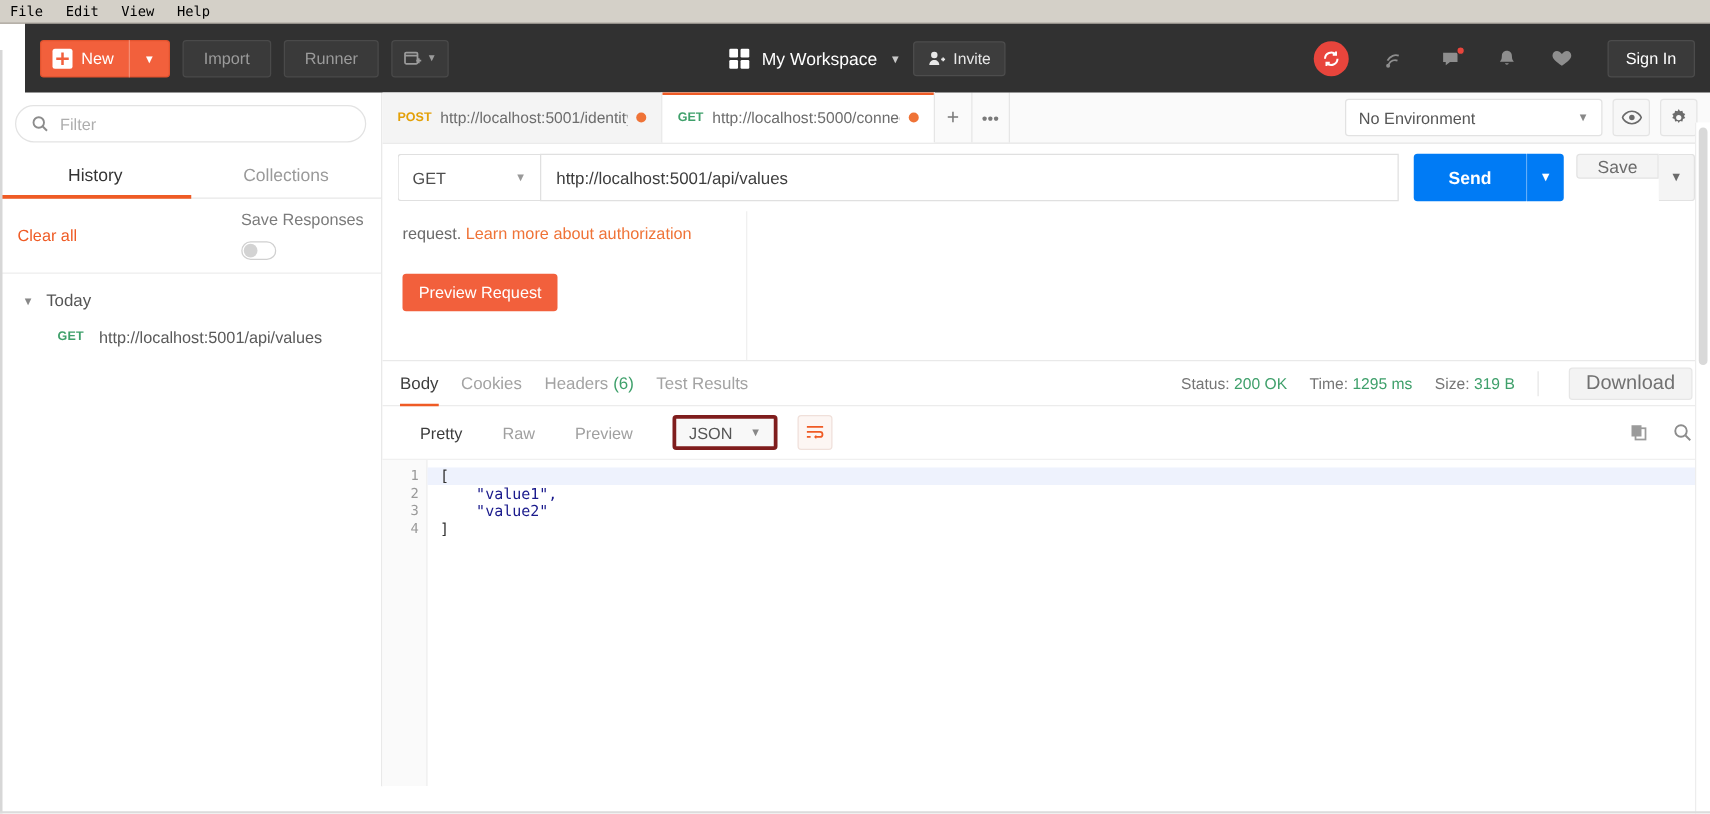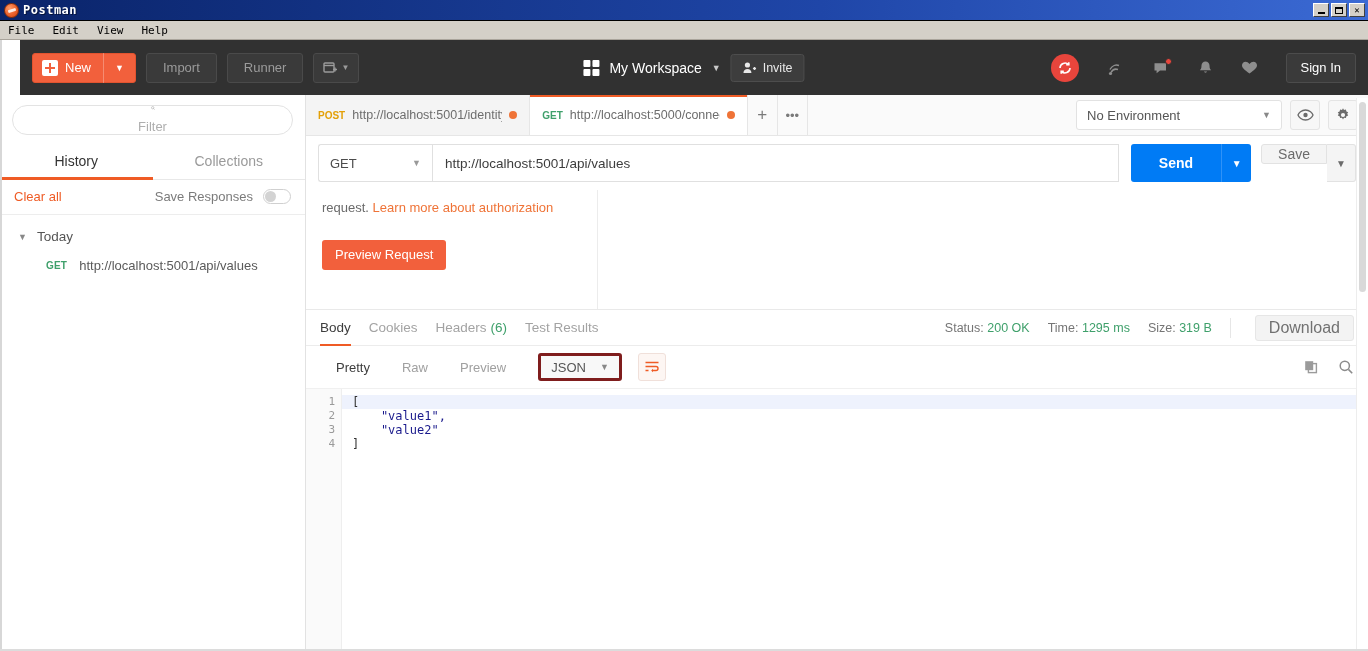--- a/index.html
+++ b/index.html
@@ -121,38 +121,38 @@
 
   
   .body-wrap { display:flex; height: 555px; background:#fff; }
   .sidebar {
     width: 306px; flex:none; background:#fff;
     border-right:1px solid #e2e2e2; display:flex; flex-direction:column;
   }
   .filter-row { padding: 10px 12px 9px 12px; }
   .filter-box {
     height: 30px; border:1px solid #e3e3e3; border-radius:16px;
-    display:flex; align-items:center; padding:0 12px; gap:9px; background:#fff;flex-direction:column;
+    display:flex; align-items:center; padding:0 12px; gap:9px; background:#fff;
   }
   .filter-box .ph { color:#aeaeae; font-size:13px; }
   .side-tabs { display:flex; border-bottom:1px solid #e8e8e8; }
   .side-tab {
     flex:1; text-align:center; padding: 9px 0 10px; font-size:14px; color:#9a9a9a;
     position:relative;
   }
   .side-tab.active { color:#333; }
   .side-tab.active::after {
     content:""; position:absolute; left:0; right:0; bottom:-1px; height:3px; background:#ef5b25;
   }
   .side-actions {
     display:flex; align-items:center; justify-content:space-between;
     padding: 9px 14px 10px 14px; border-bottom:1px solid #ededed;
   }
   .clear-all { color:#ef5b25; font-size:13px; }
-  .save-resp { display:flex; gap:10px; color:#7b7b7b; font-size:13px; }
+  .save-resp { display:flex; gap:10px; color:#7b7b7b; font-size:13px;flex-direction:column; }
   .toggle {
     width:28px; height:15px; border-radius:8px; background:#fff; border:1px solid #d0d0d0;
     position:relative;
   }
   .toggle::after {
     content:""; position:absolute; left:1px; top:1px; width:11px; height:11px;
     border-radius:50%; background:#d3d3d3;
   }
   .hist-group {
     display:flex; align-items:center; gap:10px; padding: 14px 14px 8px 18px;
@@ -316,33 +316,20 @@
     position:absolute; left:0; right:0; bottom:0; height:2px; background:#dcdcdc;
   }
   .left-edge { position:absolute; left:0; top:40px; bottom:0; width:2px; background:#d7d7d7; }
   svg { display:block; }
 </style>
 </head>
 <body>
 
 <div class="app">
 
-  <div class="titlebar">
-    <div class="title-logo"></div>
-    <div class="title-text">Postman</div>
-    <div class="title-btns">
-      <div class="tbtn">
-          <i class="g-min"></i>
-        </div>
-      <div class="tbtn">
-          <i class="g-max"></i>
-        </div>
-      <div class="tbtn">✕</div>
-    </div>
-  </div>
 
   <div class="menubar">
     <span>File</span>
     <span>Edit</span>
     <span>View</span>
     <span>Help</span>
   </div>
 
   <div class="pm-header">
     <div class="btn-new">

